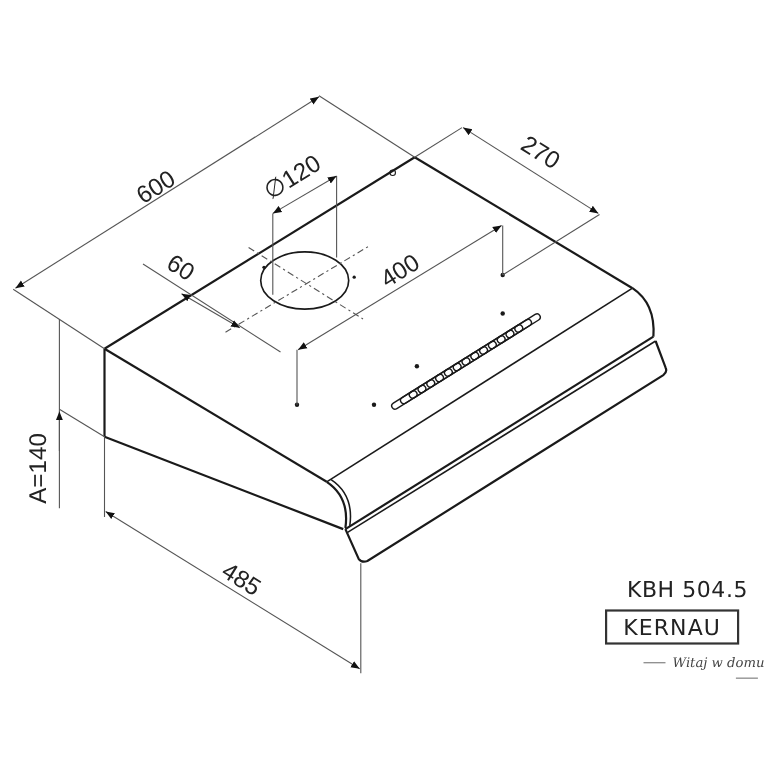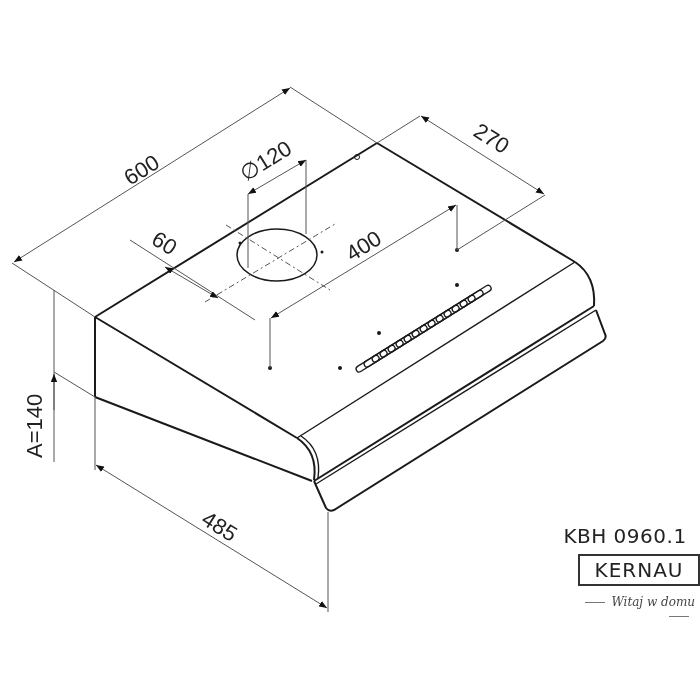--- a/index.html
+++ b/index.html
@@ -4,21 +4,21 @@
 <style>
   html, body { margin:0; padding:0; background:#ffffff; }
   body { width:700px; height:700px; position:relative; overflow:hidden; font-family:"Liberation Sans", sans-serif; }
   #drawing { position:absolute; left:0; top:0; width:700px; height:700px; }
   .dimtext { font-family:"Liberation Sans", sans-serif; font-size:22px; fill:#222; }
   .thin { stroke:#555; stroke-width:1; fill:none; }
   .thick { stroke:#1a1a1a; stroke-width:2; fill:none; }
   .med { stroke:#1a1a1a; stroke-width:1.4; fill:none; }
   .dash { stroke:#555; stroke-width:1; stroke-dasharray:6 3 2 3; fill:none; }
   .model { position:absolute; left:555px; top:524px; width:140px; text-align:center; font-size:20px; letter-spacing:0.5px; color:#222; font-family:"DejaVu Sans", sans-serif; }
-  .brandbox { position:absolute; left:578px; top:554px; width:122px; height:32px; border:2px solid #333; box-sizing:border-box; text-align:center; line-height:28px; font-size:20px; letter-spacing:1px; color:#222; font-family:"DejaVu Sans", sans-serif; }
+  .brandbox { position:absolute; left:550px; top:554px; width:122px; height:32px; border:2px solid #333; box-sizing:border-box; text-align:center; line-height:28px; font-size:20px; letter-spacing:1px; color:#222; font-family:"DejaVu Sans", sans-serif; }
   .tagline { position:absolute; left:555px; top:595px; width:140px; text-align:right; font-size:12px; font-style:italic; color:#444; font-family:"DejaVu Serif", serif; }
   .tagline .dash-l, .tagline .dash-r { display:inline-block; width:20px; border-top:1px solid #777; vertical-align:middle; margin:0 6px; }
 </style>
 </head>
 <body>
 
 <svg id="drawing" viewBox="0 0 700 700" xmlns="http://www.w3.org/2000/svg">
   <defs>
     <marker id="arr" viewBox="0 0 10 10" refX="10" refY="5" markerWidth="8" markerHeight="8" orient="auto-start-reverse">
       <path d="M0,1 L10,5 L0,9 z" fill="#111"></path>
@@ -120,15 +120,15 @@
     <text class="dimtext" transform="translate(130,186) rotate(-32)">600</text>
     <text class="dimtext" transform="translate(472,135) rotate(32)">270</text>
     <text class="dimtext" transform="translate(246,182) rotate(-32)">∅120</text>
     <text class="dimtext" transform="translate(150,243) rotate(32)">60</text>
     <text class="dimtext" transform="translate(352,262) rotate(-32)">400</text>
     <text class="dimtext" transform="translate(42,458) rotate(-90)">A=140</text>
     <text class="dimtext" transform="translate(200,523) rotate(32)">485</text>
   </g>
 </svg>
 
-<div class="model">KBH 0960.1</div>
+<div class="model">KBH 504.5</div>
 <div class="brandbox"><span>KERNAU</span></div>
 <div class="tagline"><span class="dash-l"></span><span>Witaj w domu</span><span class="dash-r"></span></div>
 
 </body></html>

